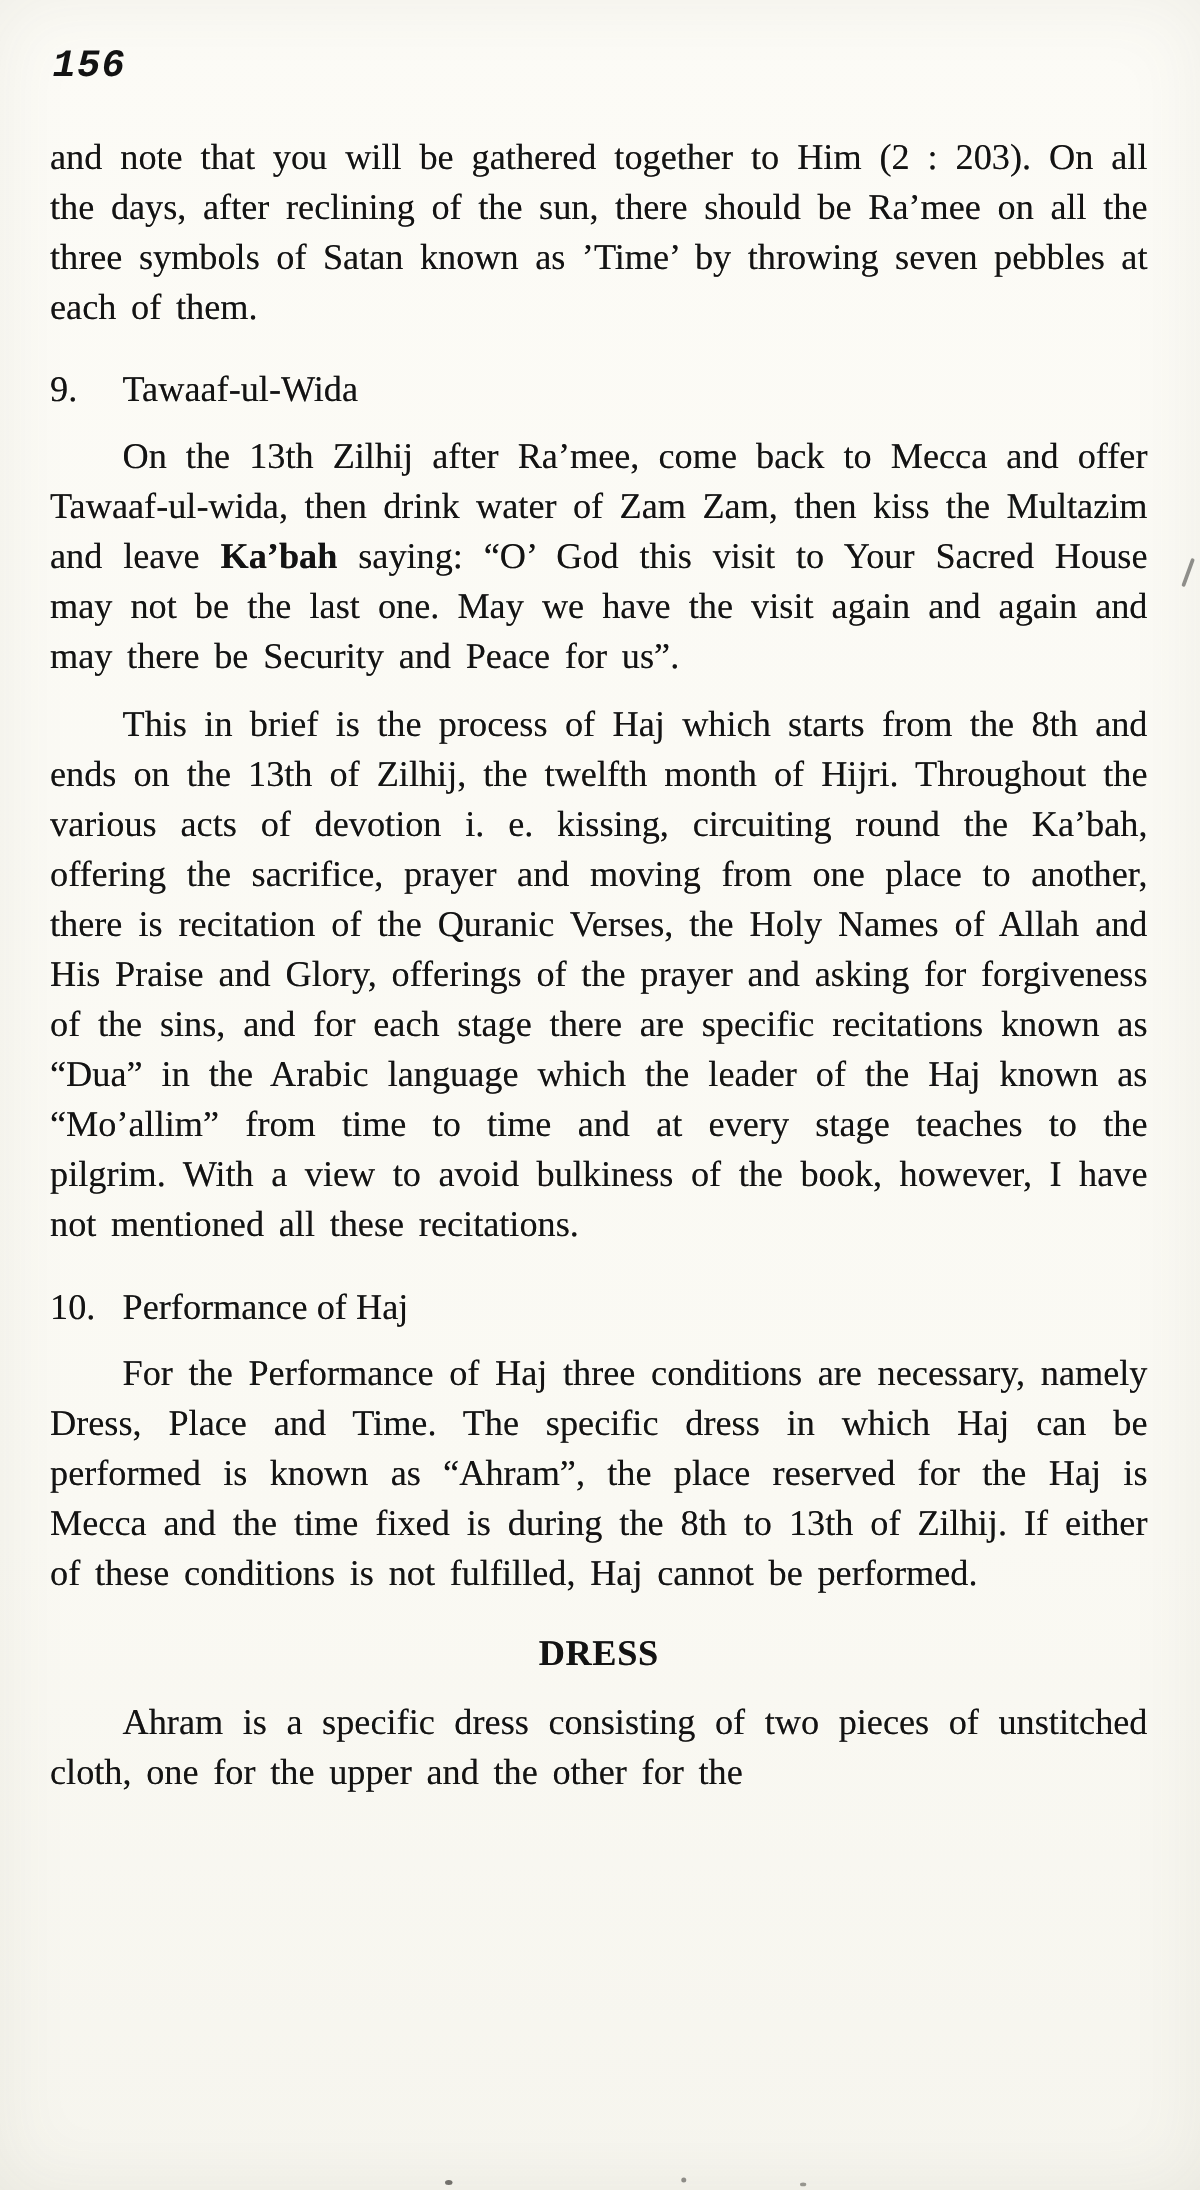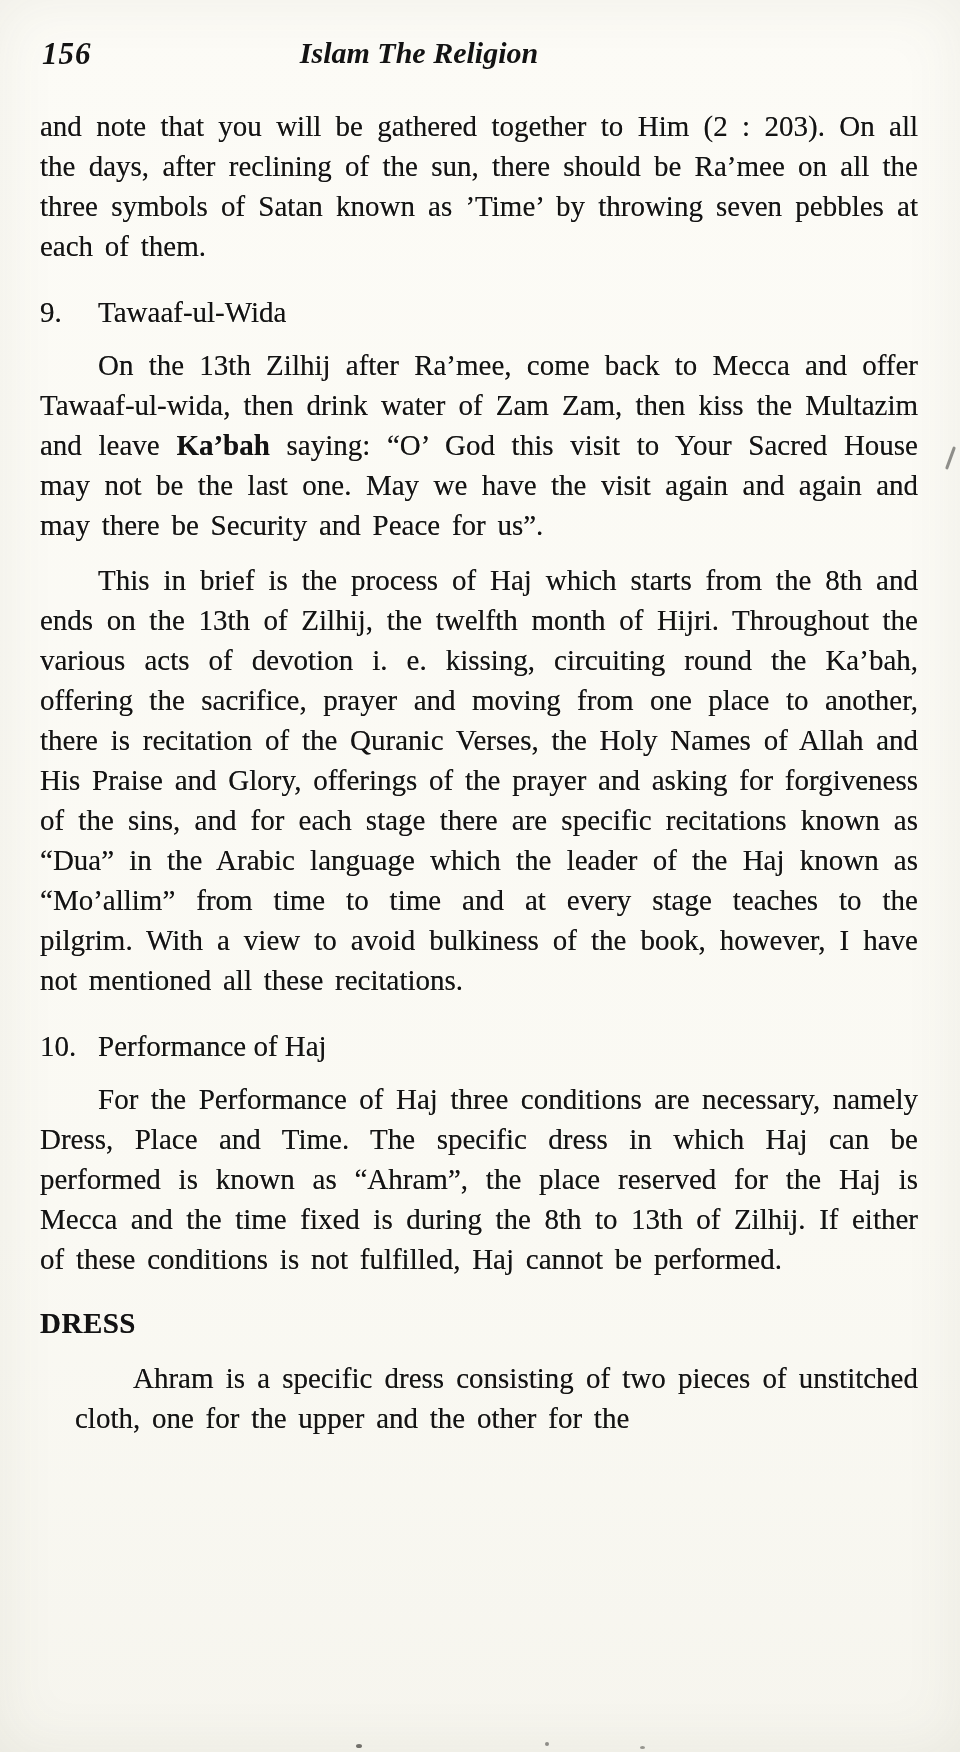--- a/index.html
+++ b/index.html
@@ -15,20 +15,21 @@
     padding: 36px 42px 0 40px;
     background: linear-gradient(180deg, #fcfbf6 0%, #faf9f3 70%, #f6f5ee 100%);
     box-shadow: inset 0 0 60px rgba(90,85,70,0.08);
     color: #131313;
     overflow: hidden;
   }
   .page-header {
     position: relative;
     height: 46px;
     margin-bottom: 24px;
+    font-family: Liberation Mono, monospace;
   }
   .page-number {
     position: absolute; left: 2px; top: 0;
     font-size: 31px; font-weight: bold; font-style: italic;
     letter-spacing: 1px;
   }
   .running-title {
     position: absolute; left: 150px; right: 270px; top: 0;
     text-align: center;
     font-size: 30px; font-weight: bold; font-style: italic;
@@ -38,28 +39,29 @@
     line-height: 40px;
     text-shadow: 0 0 0.5px rgba(10,10,10,0.55);
   }
   p.para {
     margin: 0 0 15px 0;
     text-align: justify;
     text-indent: 58px;
     word-spacing: 4.5px;
   }
   p.para.no-indent { text-indent: 0; }
-  p.para.last { margin-bottom: 0; margin-left: 35px; }
+  p.para.last { margin-bottom: 0; }
   h2.sec {
     margin: 26px 0 13px 0;
     font-weight: normal;
     font-size: 29px;
   }
   h2.sec .num { display: inline-block; min-width: 58px; }
   .center-head {
+    text-align: center;
     font-weight: bold;
     letter-spacing: 0.5px;
     margin: 24px 0 15px 0;
   }
   .it { }
   .bd { font-weight: bold; }
   
   .artifact-tick {
     position: absolute; right: 8px; top: 446px;
     width: 3px; height: 24px;
@@ -75,21 +77,20 @@
   .artifact-speck-2 { width: 4px; height: 4px; left: 545px; bottom: 6px; opacity: .55; }
   .artifact-speck-3 { width: 5px; height: 3px; left: 640px; bottom: 3px; opacity: .5; }
 </style>
 </head>
 <body>
 
 <div class="page">
 
   <header class="page-header">
     <span class="page-number">156</span>
-    <span class="running-title">Islam The Religion</span>
   </header>
 
   <div class="body-text">
 
     <p class="para no-indent"><span>and note that you will be gathered together to Him (2 : 203). On all the days, after reclining of the sun, there should be </span><span class="it">Ra’mee</span><span> on all the three symbols of Satan known as ’</span><span class="it">Time</span><span>’ by throwing seven pebbles at each of them.</span></p>
 
     <h2 class="sec">
       <span class="num">9.</span><span>Tawaaf-ul-Wida</span>
     </h2>
 

